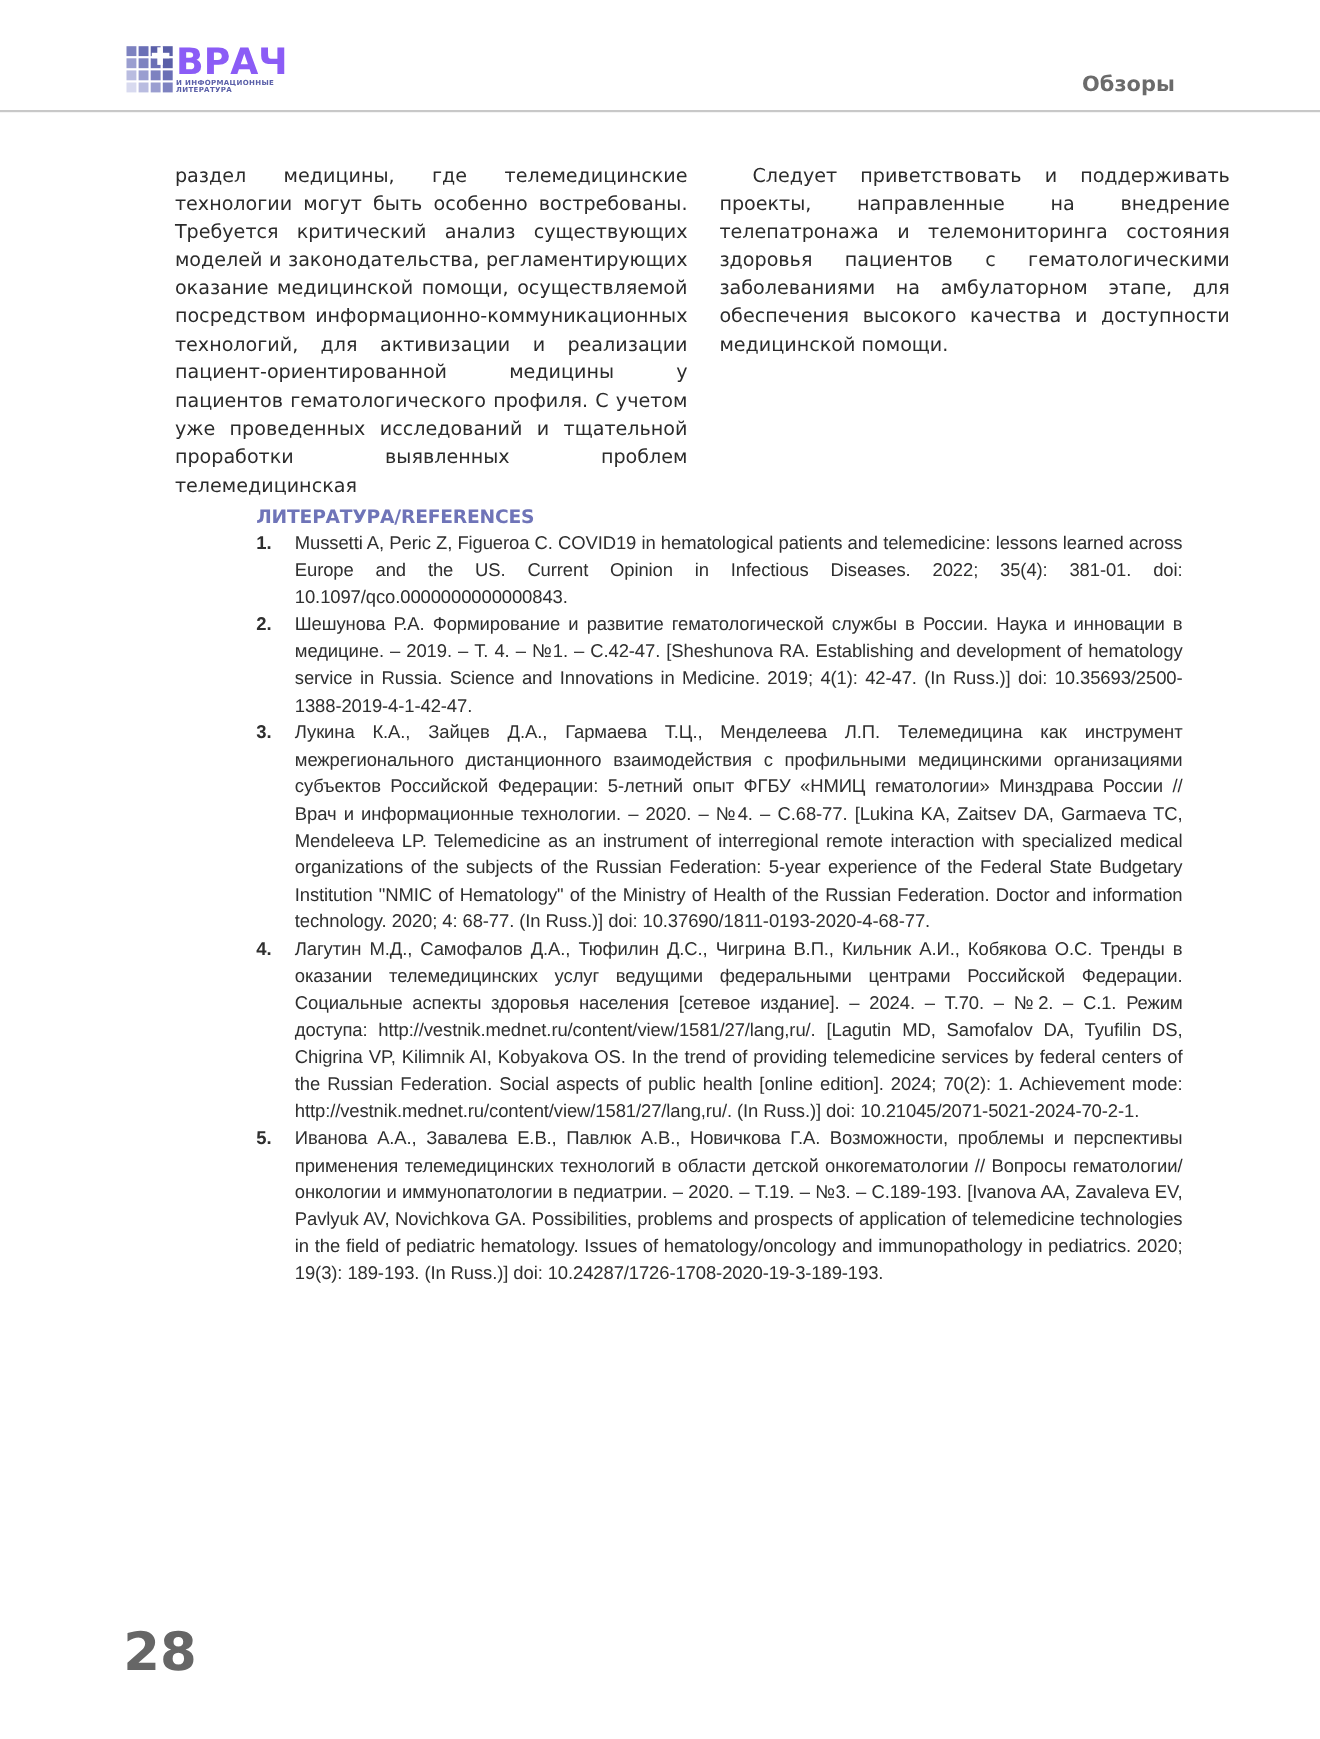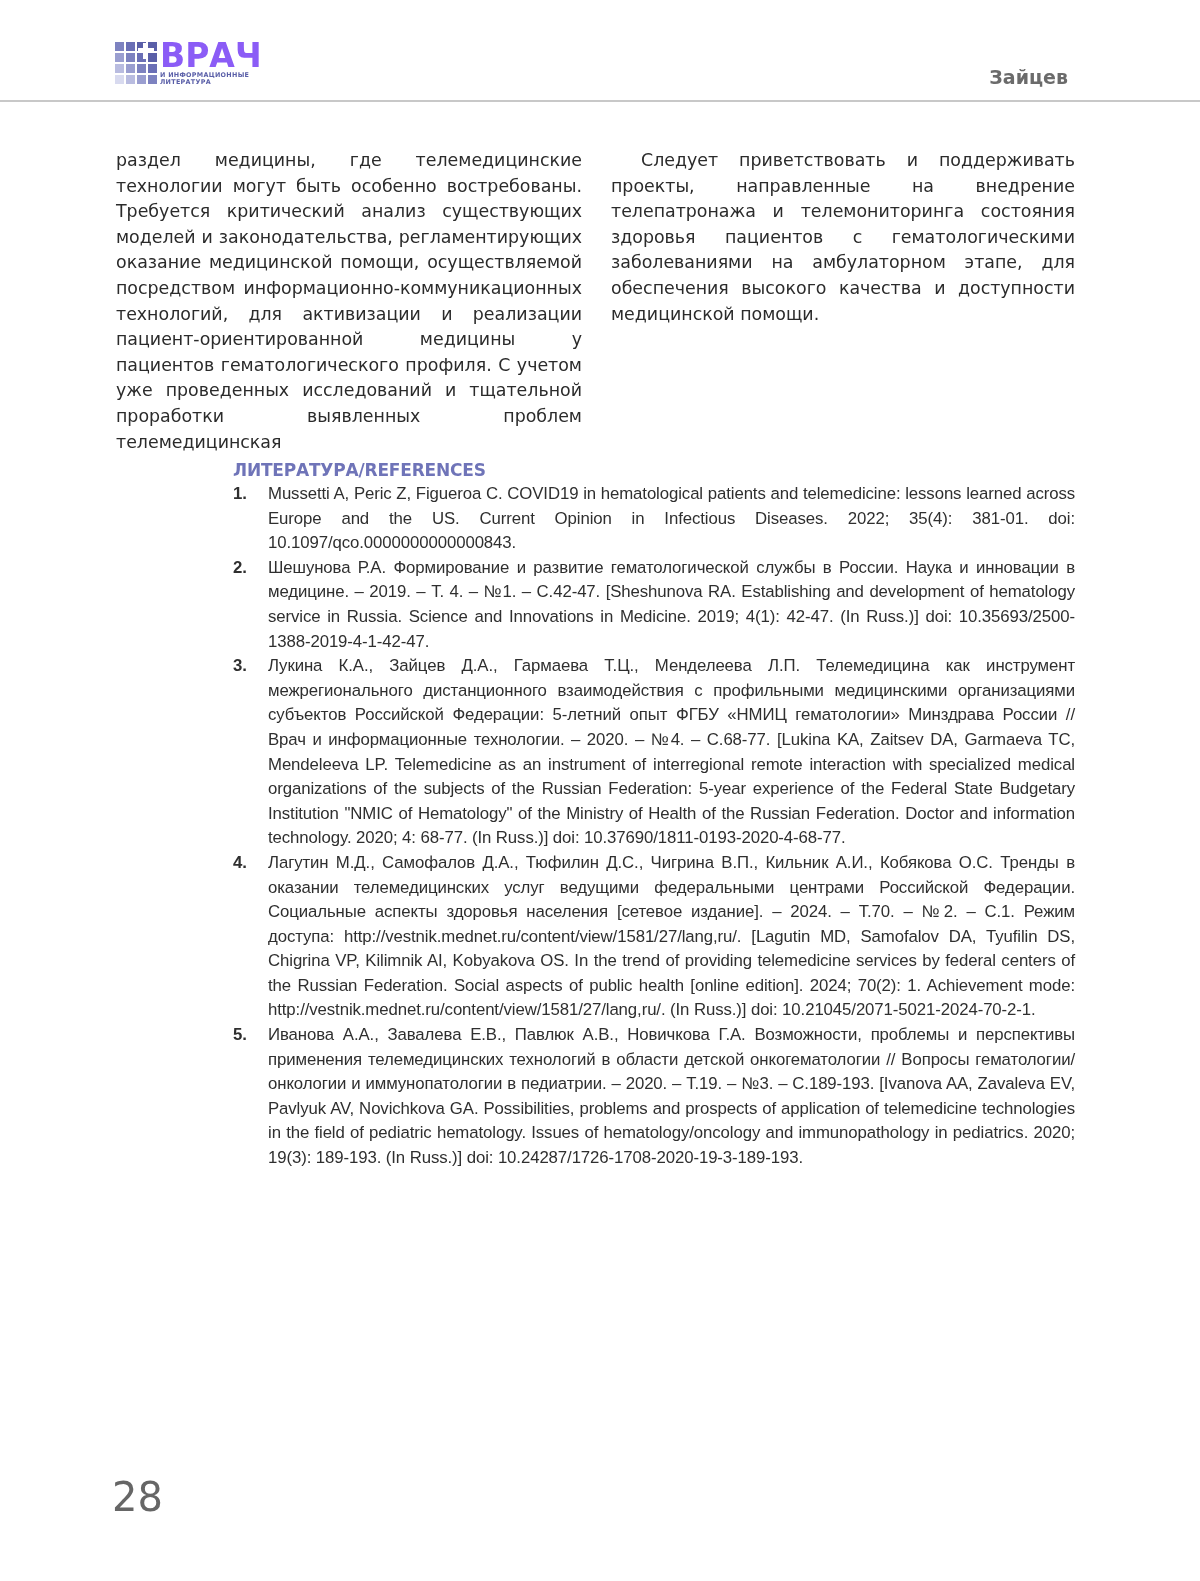--- a/index.html
+++ b/index.html
@@ -13,33 +13,33 @@
   .logo-plus:before, .logo-plus:after { content: ""; position: absolute; background: #ffffff; }
   .logo-plus:before { left: 7px; top: 2px; width: 5px; height: 16px; }
   .logo-plus:after { left: 2px; top: 7px; width: 16px; height: 5px; }
   .logo-text { margin-left: 3px; display: flex; flex-direction: column; }
   .logo-title { font-family: "DejaVu Sans", sans-serif; font-weight: bold; font-size: 33px; line-height: 28px; color: #8b5cf6; letter-spacing: 0px; }
   .logo-sub { font-family: "DejaVu Sans", sans-serif; font-weight: bold; font-size: 6.4px; line-height: 7px; color: #5a5fa8; letter-spacing: 0.3px; margin-top: 2px; }
 
   .section-title { position: absolute; right: 132px; top: 66px; font-family: "DejaVu Sans", sans-serif; font-weight: bold; font-size: 19px; color: #6b6b6b; }
   .header-rule { position: absolute; left: 0; top: 100px; width: 1200px; height: 2px; background: #c8c8c8; }
 
-  .col { position: absolute; top: 148px; font-family: "DejaVu Sans", sans-serif; font-size: 17.4px; line-height: 25.6px; color: #2b2b2b; text-align: justify; }
+  .col { position: absolute; top: 148px; font-family: "DejaVu Sans", sans-serif; font-size: 17.4px; line-height: 25.6px; color: #2b2b2b; text-align: justify; margin-left: 43px; }
   .col-left { left: 116px; width: 466px; }
   .col-right { left: 611px; width: 464px; }
   .col p { margin: 0; }
   .col p.indent { text-indent: 30px; }
 
   .refs { position: absolute; left: 233px; top: 448px; width: 842px; }
   .refs-heading { font-family: "DejaVu Sans", sans-serif; font-weight: bold; font-size: 17px; color: #6f74b8; margin: 12px 0 2px 0; letter-spacing: -0.2px; }
   .ref { display: flex; font-family: "Liberation Sans", sans-serif; font-size: 16.8px; line-height: 24.6px; color: #2f2f2f; }
   .ref-num { width: 35px; flex: none; font-weight: bold; }
   .ref-text { flex: 1; text-align: justify; letter-spacing: -0.1px; }
 
-  .page-number { position: absolute; left: 112px; top: 1474px; font-family: "DejaVu Sans", sans-serif; font-weight: normal; font-size: 40px; color: #666666; }
+  .page-number { position: absolute; left: 112px; top: 1474px; font-family: "DejaVu Sans", sans-serif; font-weight: bold; font-size: 48px; color: #666666; }
 </style>
 </head>
 <body>
 
 <div class="header">
   <div class="logo">
     <div class="logo-grid">
       <span style="background:#7d82c0"></span>
         <span style="background:#6a6fb6"></span>
         <span style="background:#5a5fa8"></span>
@@ -57,21 +57,21 @@
         <span style="background:#9a9ed0"></span>
         <span style="background:#7d82c0"></span>
       <div class="logo-plus"></div>
     </div>
     <div class="logo-text">
       <div class="logo-title">ВРАЧ</div>
       <div class="logo-sub">И ИНФОРМАЦИОННЫЕ</div>
       <div class="logo-sub" style="margin-top:0">ЛИТЕРАТУРА</div>
     </div>
   </div>
-  <div class="section-title">Зайцев</div>
+  <div class="section-title">Обзоры</div>
   <div class="header-rule"></div>
 </div>
 
 <div class="col col-left">
   <p>раздел медицины, где телемедицинские технологии могут быть особенно востребованы. Требуется критический анализ существующих моделей и законодательства, регламентирующих оказание медицинской помощи, осуществляемой посредством информационно-коммуникационных технологий, для активизации и реализации пациент-ориентированной медицины у пациентов гематологического профиля. С учетом уже проведенных исследований и тщательной проработки выявленных проблем телемедицинская</p>
 </div>
 
 <div class="col col-right">
   <p class="indent">Следует приветствовать и поддерживать проекты, направленные на внедрение телепатронажа и телемониторинга состояния здоровья пациентов с гематологическими заболеваниями на амбулаторном этапе, для обеспечения высокого качества и доступности медицинской помощи.</p>
 </div>

